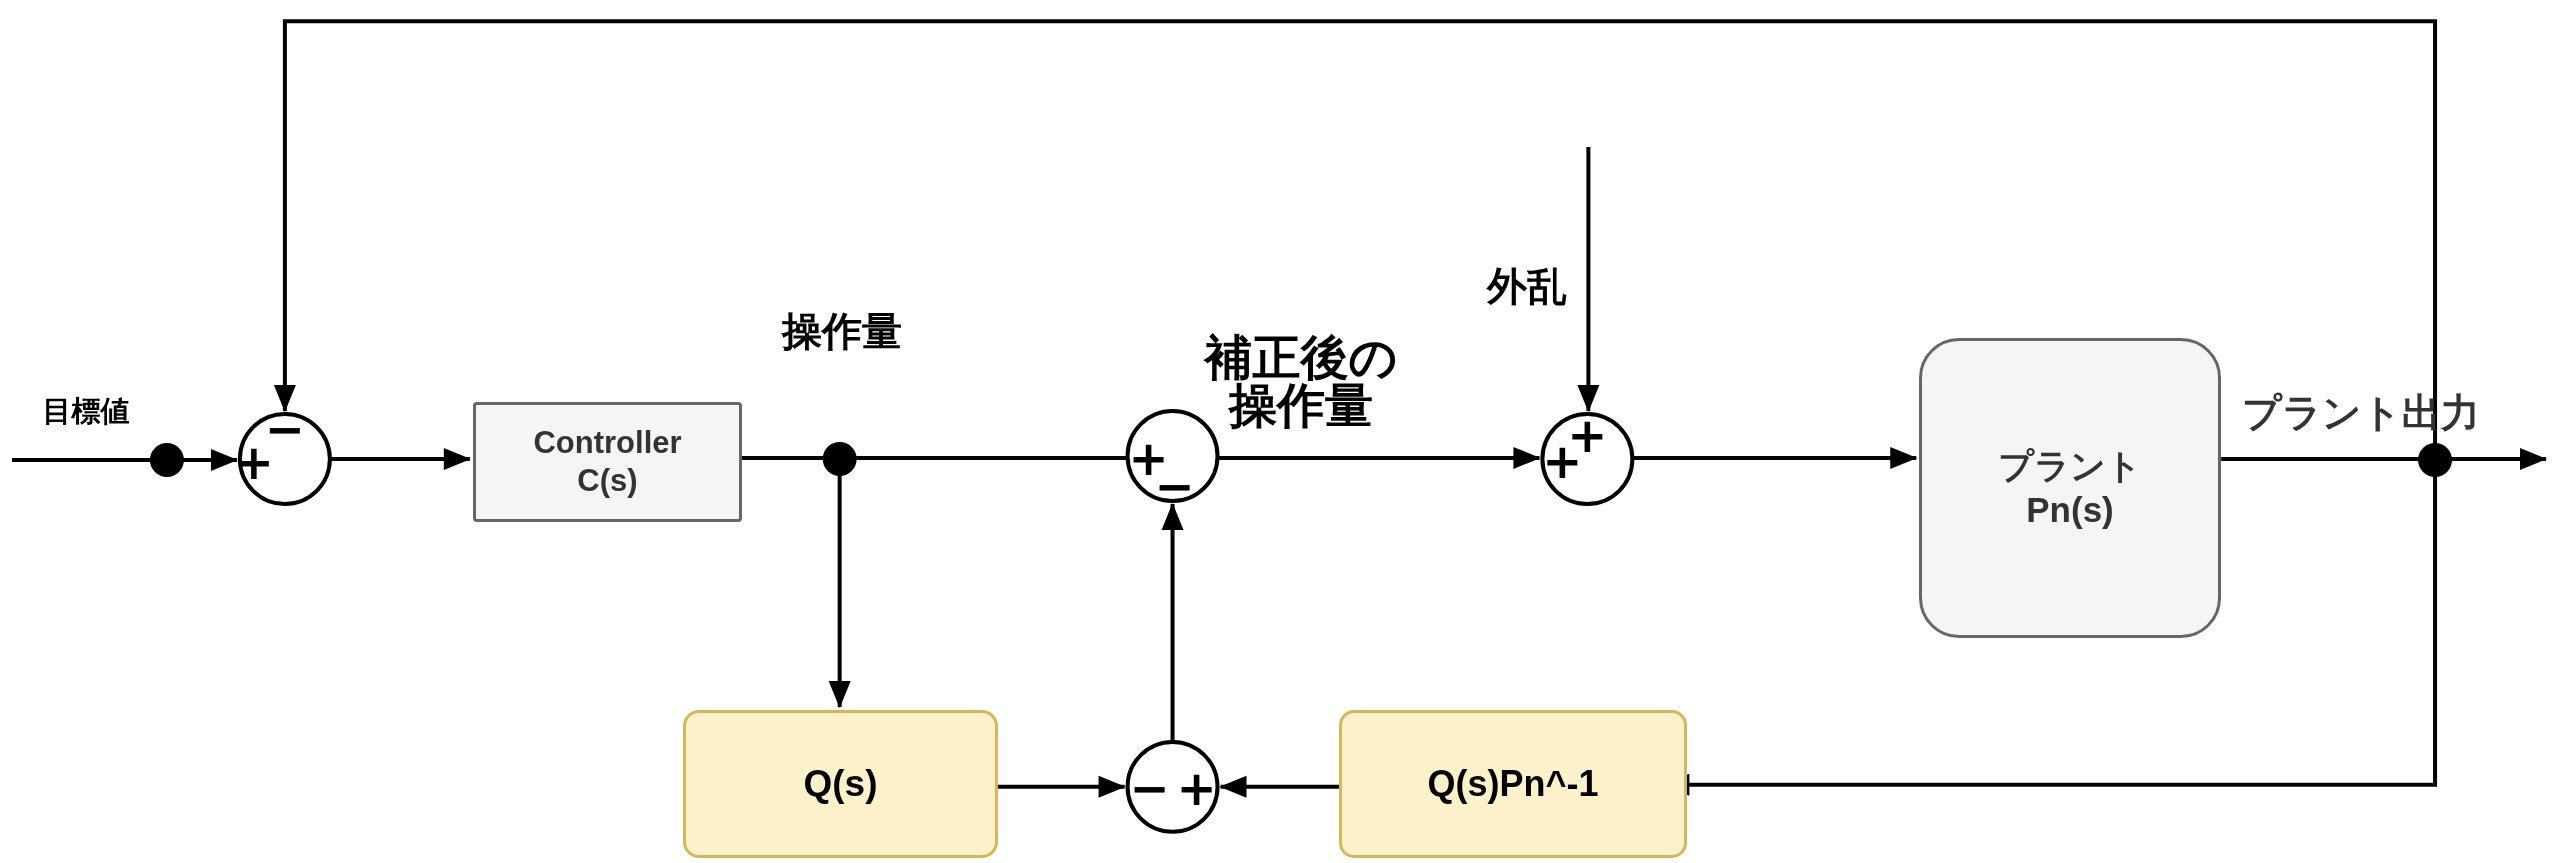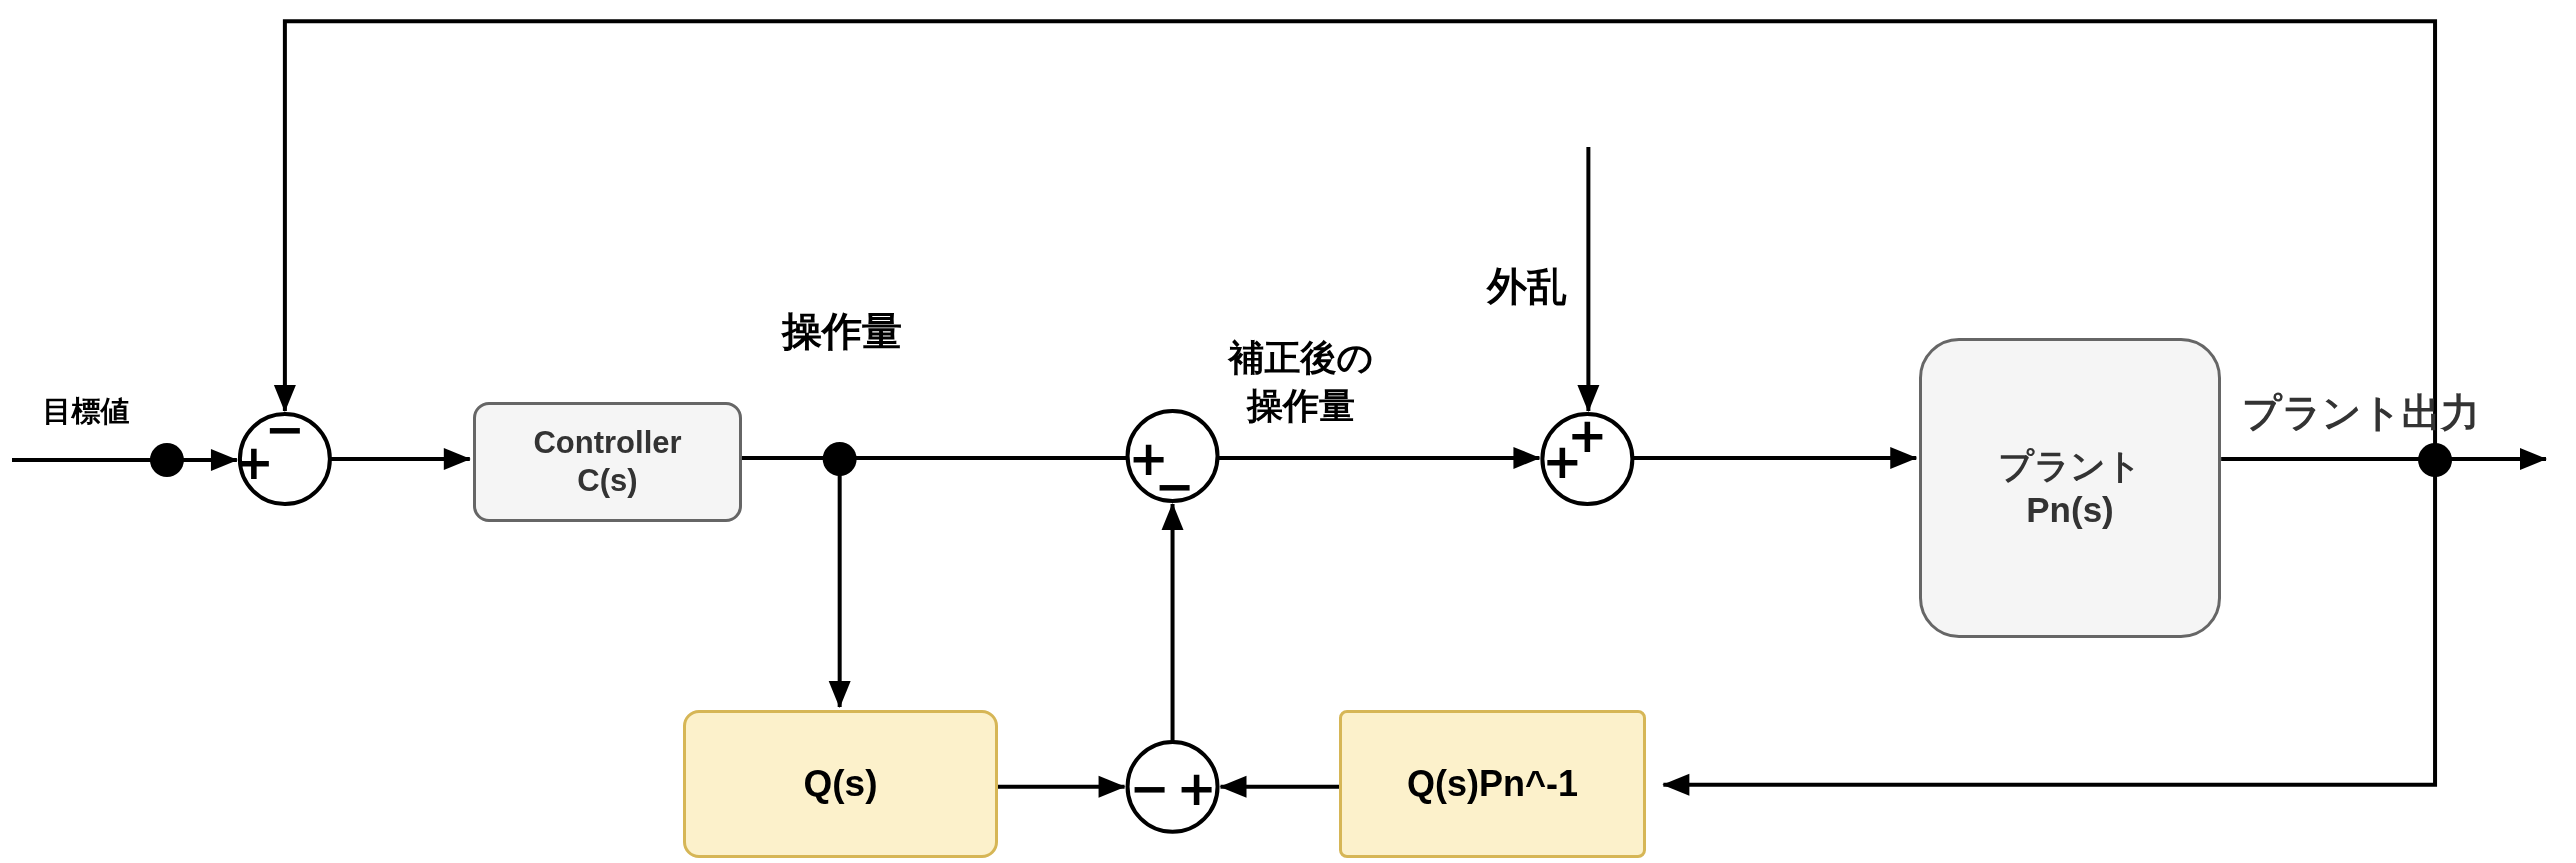--- a/index.html
+++ b/index.html
@@ -26,34 +26,34 @@
   .block.gray {
     background: #f5f5f5;
     border: 3px solid #666666;
     color: #333333;
   }
   .block.yellow {
     background: #fcf1cb;
     border: 3px solid #d6b656;
     color: #000000;
   }
-  #controller-block { left: 473px; top: 402px; width: 269px; height: 120px; border-radius: 16px; font-size: 31px; line-height: 38px; }
+  #controller-block { left: 473px; top: 402px; width: 269px; height: 120px; border-radius: 4px; font-size: 31px; line-height: 38px; }
   #plant-block      { left: 1919px; top: 338px; width: 302px; height: 300px; border-radius: 40px; font-size: 35px; line-height: 44px; }
   #q-filter-block   { left: 683px; top: 710px; width: 315px; height: 148px; border-radius: 16px; font-size: 37px; }
-  #inverse-plant-block { left: 1339px; top: 710px; width: 307px; height: 148px; border-radius: 8px; font-size: 36px; }
+  #inverse-plant-block { left: 1339px; top: 710px; width: 348px; height: 148px; border-radius: 15px; font-size: 36px; }
   .lbl {
     position: absolute;
     font-weight: bold;
     color: #000000;
     text-align: center;
     white-space: nowrap;
   }
   #reference-label     { left: 6px;   top: 392px; width: 160px; font-size: 29px; }
   #raw-control-label   { left: 742px;  top: 306px; width: 200px; font-size: 40px; line-height: 50px; }
-  #corrected-label     { left: 1201px; top: 334px; width: 200px; font-size: 36px; line-height: 48px; }
+  #corrected-label     { left: 1201px; top: 334px; width: 200px; font-size: 48px; line-height: 48px; }
   #disturbance-label   { left: 1447px; top: 259px; width: 160px; font-size: 40px; }
   #plant-output-label  { left: 2242px; top: 386px; width: 200px; font-size: 39px; color: #333333; }
   .sum-sign {
     font-family: "DejaVu Sans", "Liberation Sans", sans-serif;
     font-size: 48px;
     font-weight: bold;
     fill: #000000;
   }
 </style>
 </head>

